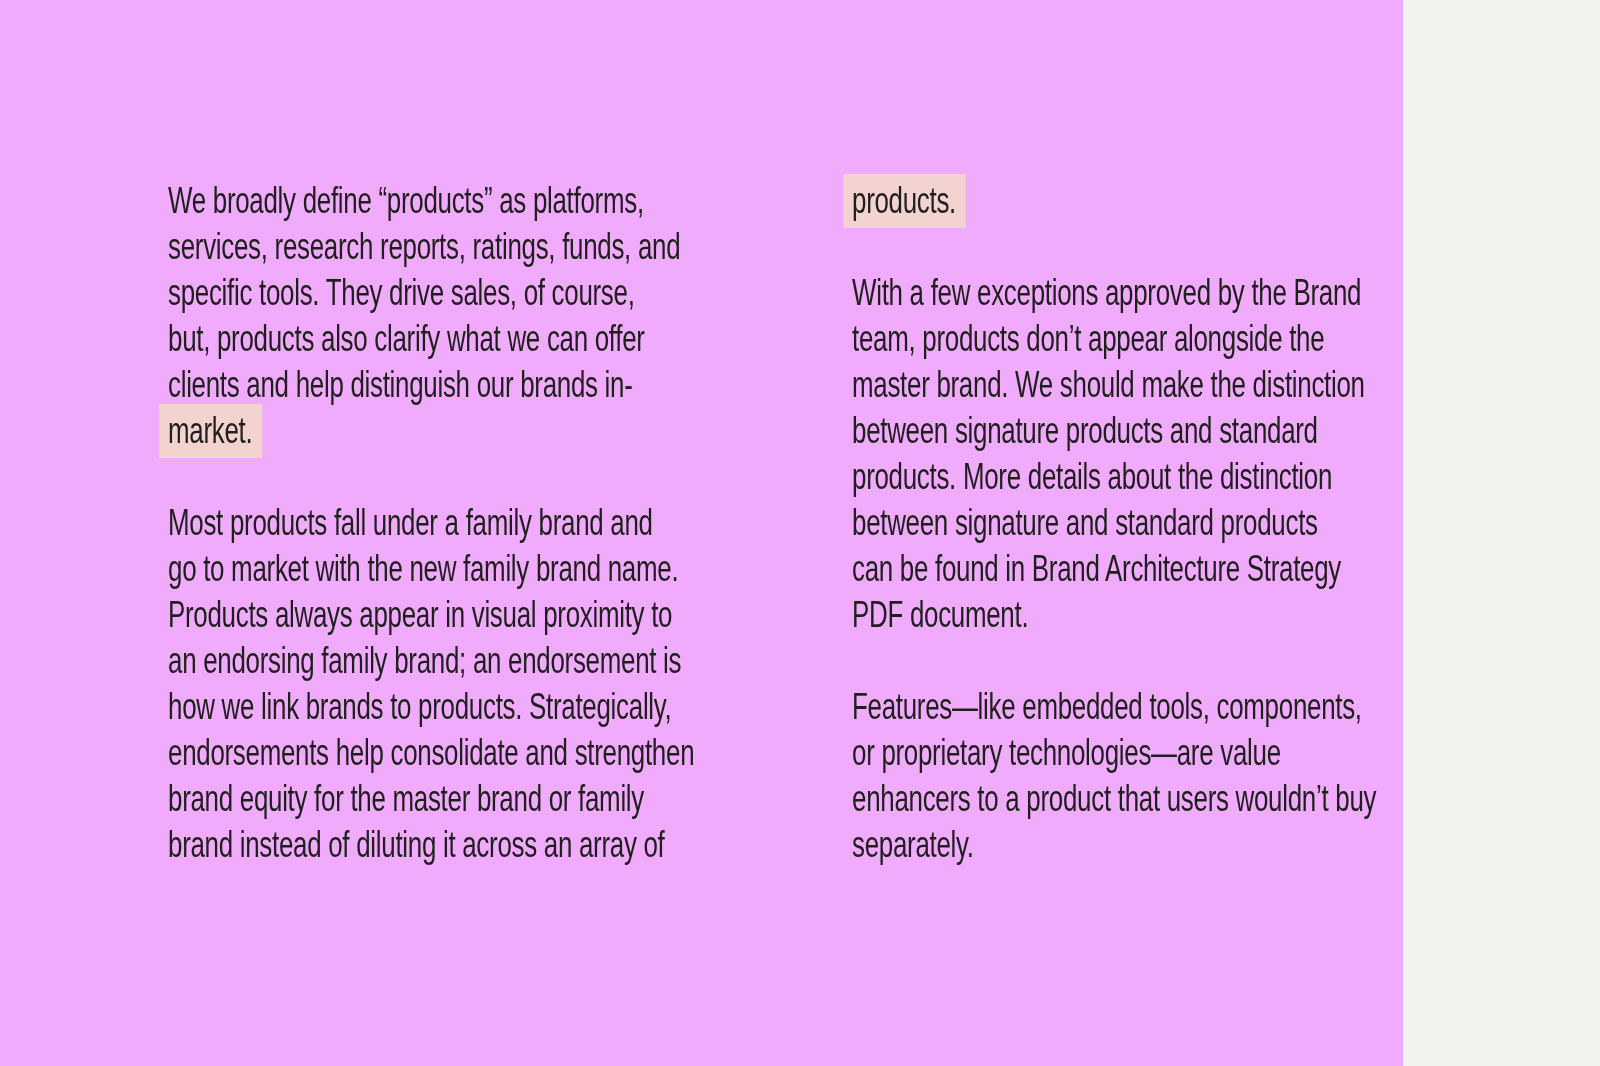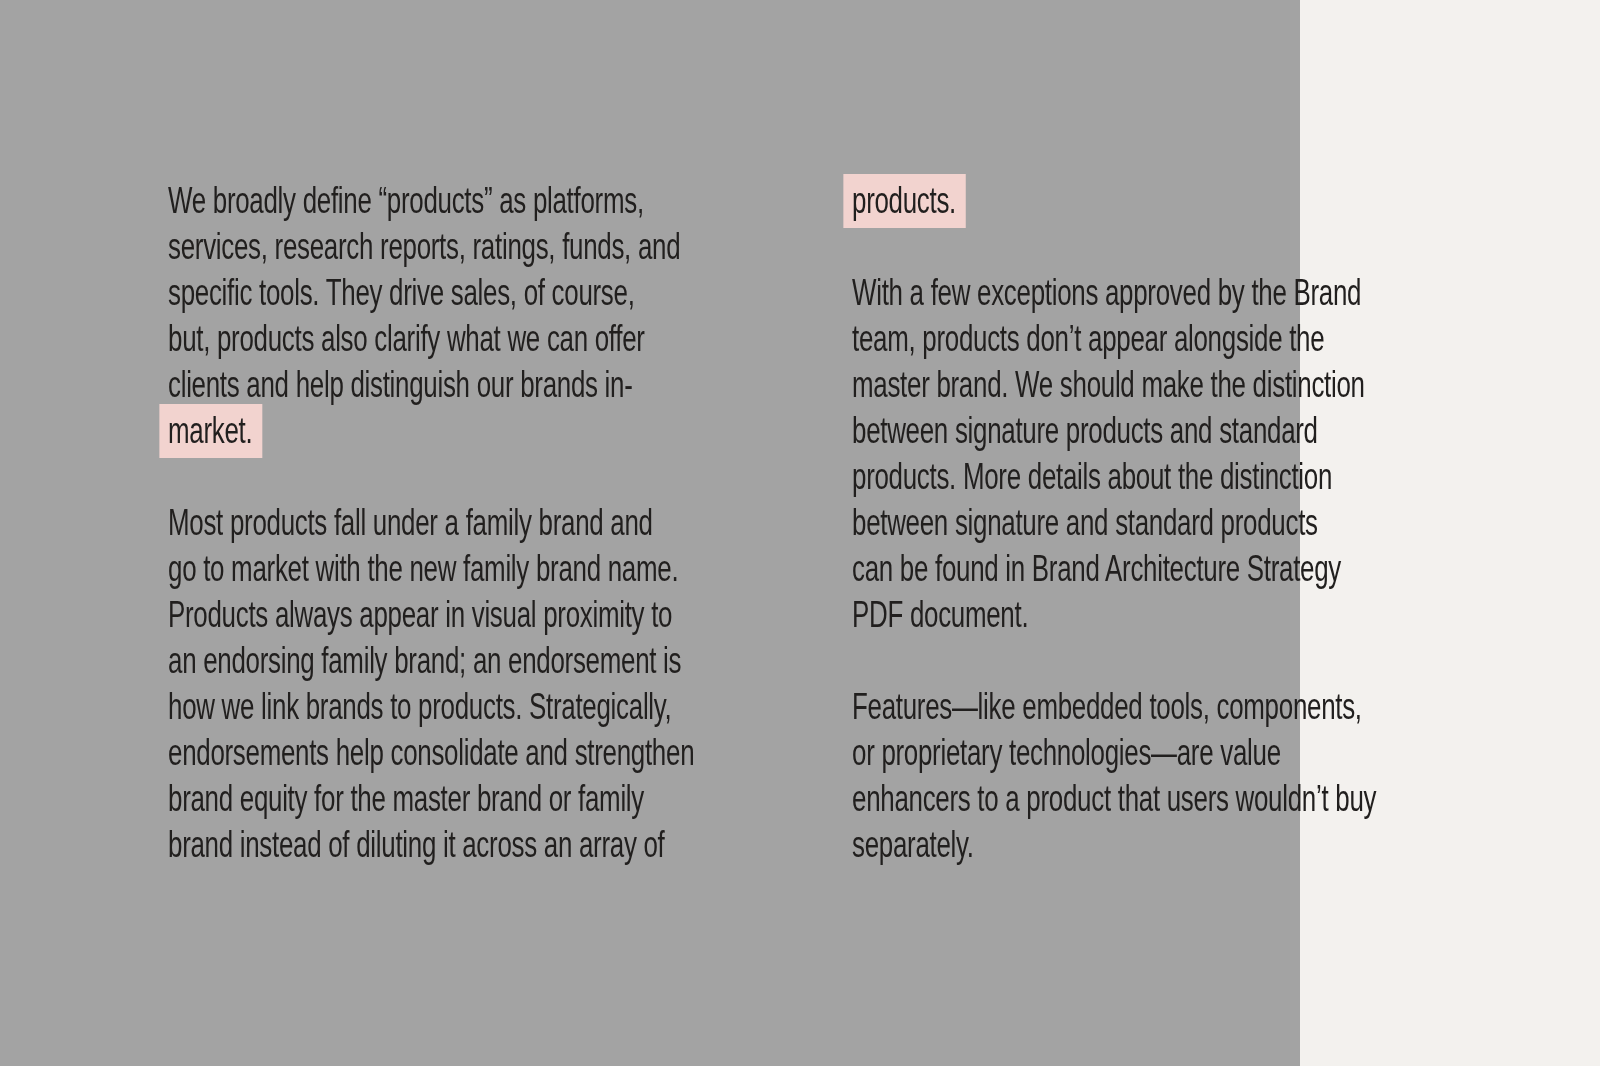--- a/index.html
+++ b/index.html
@@ -8,23 +8,23 @@
   }
   body {
     width: 1600px;
     height: 1066px;
     background: #f3f1ee;
     overflow: hidden;
     font-family: "Liberation Sans", sans-serif;
   }
   .canvas {
     position: relative;
-    width: 1300px;
+    width: 1403px;
     height: 1066px;
-    background: #a3a3a3;
+    background: #f0abfc;
   }
   .column {
     position: absolute;
     top: 178px;
     width: 880px;
     color: #211f1e;
     font-size: 36px;
     line-height: 46px;
     letter-spacing: -0.4px;
     font-weight: 400;

